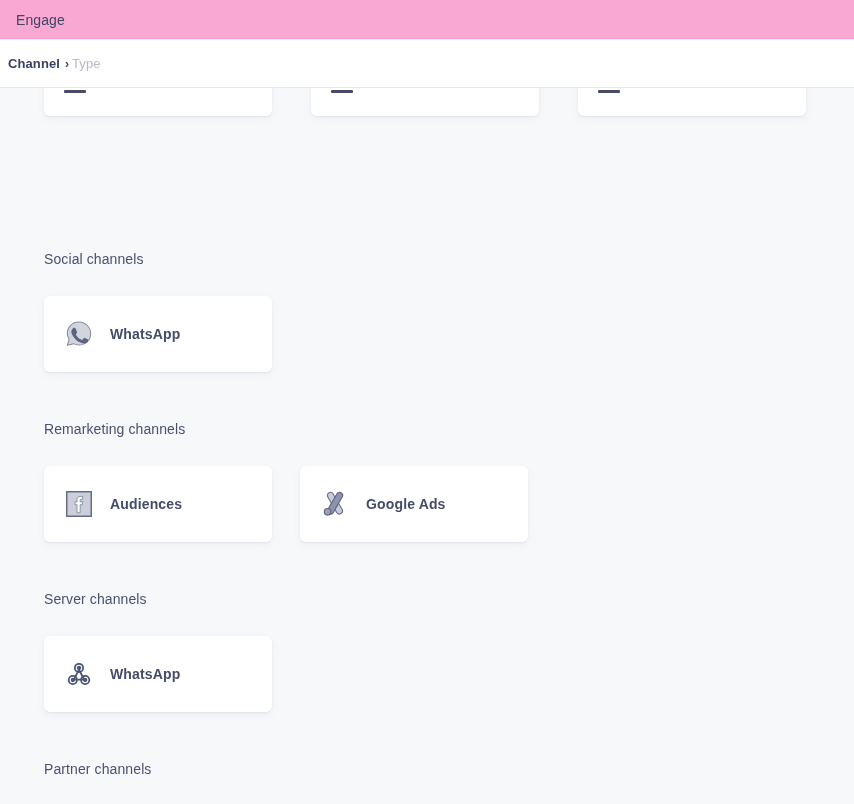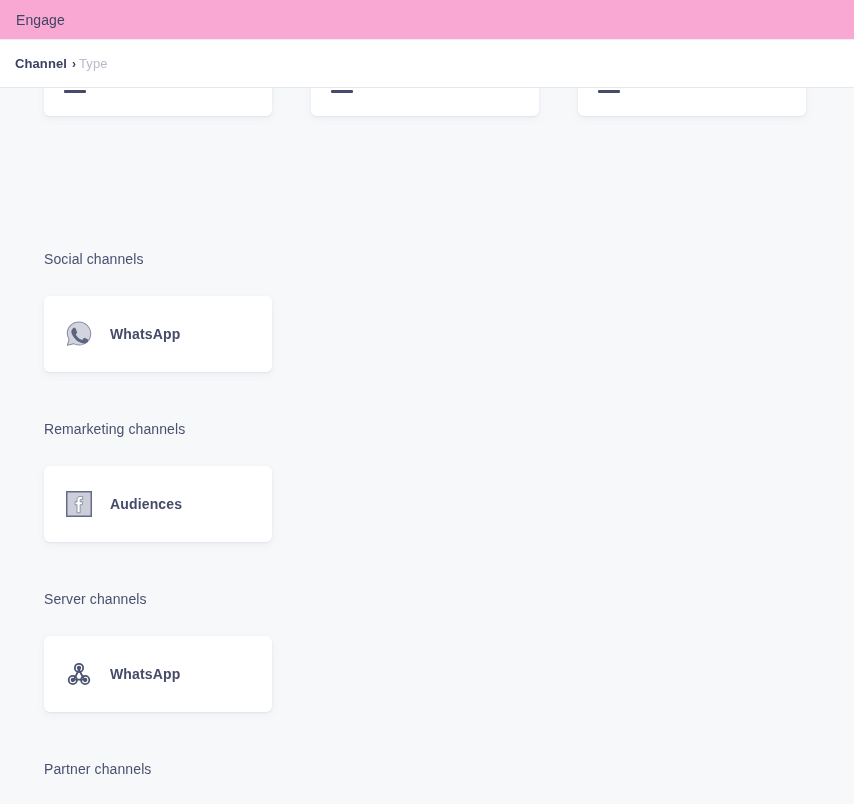--- a/index.html
+++ b/index.html
@@ -31,21 +31,21 @@
     color: #3f4562;
     letter-spacing: .1px;
   }
 
   
   .breadcrumb-bar {
     height: 48px;
     background: #ffffff;
     display: flex;
     align-items: center;
-    padding: 0 15px;
+    padding: 0 8px;
     border-bottom: 1px solid #e6e8ee;
   }
   .crumb-current {
     font-size: 13px;
     font-weight: bold;
     color: #3c4163;
     letter-spacing: .1px;
   }
   .crumb-chevron {
     font-size: 12px;
@@ -202,20 +202,30 @@
       <div class="card w-narrow">
         <div class="icon-slot">
           <svg width="28" height="28" viewBox="0 0 32 32">
             <rect x="2" y="2" width="28" height="28" fill="#ccced9" stroke="#5e6480" stroke-width="1.6"></rect>
             <path d="M20.2 10.6h-2.1c-.5 0-.8.4-.8 1v2h2.9l-.4 3.2h-2.5V26h-3.5v-9.2h-2.3v-3.2h2.3v-2.4c0-2.4 1.4-3.8 3.6-3.8h2.8v3.2z" fill="#ffffff" stroke="#5e6480" stroke-width=".7"></path>
           </svg>
         </div>
         <span class="card-label">Audiences</span>
       </div>
 
+      <div class="card w-wide">
+        <div class="icon-slot">
+          <svg width="30" height="30" viewBox="0 0 32 32">
+            <rect x="12.6" y="2.4" width="6.6" height="25.5" rx="3.3" transform="rotate(-30 15.9 15.1)" fill="#c9cbd8" stroke="#6a7090" stroke-width="1.2"></rect>
+            <rect x="12.8" y="2.4" width="6.6" height="25.5" rx="3.3" transform="rotate(30 16.1 15.1)" fill="#8e93ad" stroke="#5e6480" stroke-width="1.2"></rect>
+            <circle cx="8.1" cy="24.3" r="3.5" fill="#9b9fb6" stroke="#5e6480" stroke-width="1.2"></circle>
+          </svg>
+        </div>
+        <span class="card-label">Google Ads</span>
+      </div>
     </div>
 
     <div style="position:absolute; top:503px; left:0; width:854px;">
       <div class="section-title">Server channels</div>
     </div>
 
     <div class="card-row" style="position:absolute; top:548px; left:0; width:854px;">
       <div class="card w-narrow">
         <div class="icon-slot">
           <svg width="30" height="30" viewBox="0 0 32 32">

